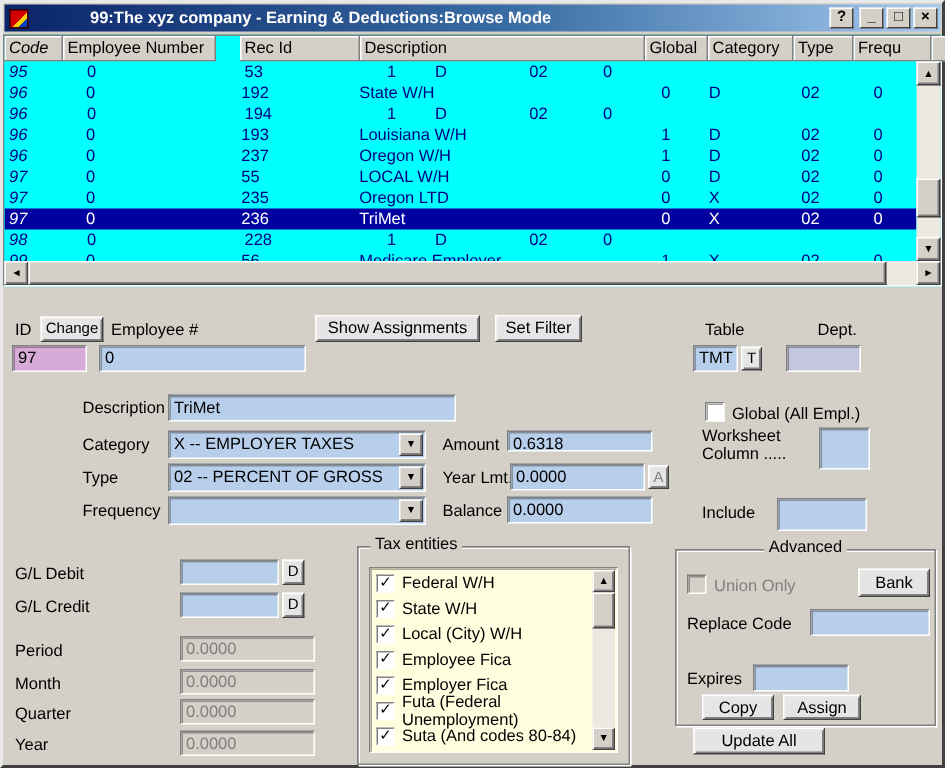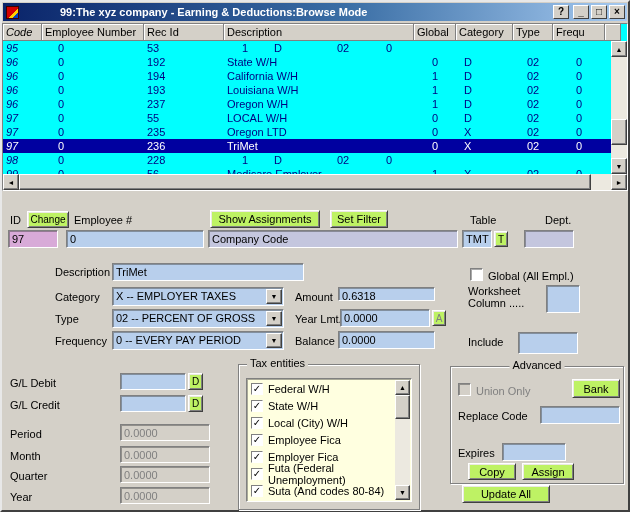--- a/index.html
+++ b/index.html
@@ -24,21 +24,21 @@
     border:1px solid;border-color:#808080 #fff #fff #808080;background:#00ffff;}
   .grid-header{position:absolute;top:0;left:0;height:17px;display:flex;}
   .hcell{height:17px;background:#d4d0c8;color:#000;padding:2px 0 0 3px;overflow:hidden;white-space:nowrap;
     border-right:1px solid #808080;border-bottom:1px solid #808080;
     box-shadow:inset 1px 1px 0 #fff;}
   .hcell.stub{width:16px;}
   .grid-body{position:absolute;top:17px;left:0;width:608px;height:133px;overflow:hidden;background:#00ffff;}
   .grow{display:flex;height:14px;align-items:center;color:#000080;}
   .grow.selected{background:#0000a0;color:#ffffff;}
   .cell{overflow:hidden;white-space:nowrap;padding-left:3px;}
-  .c0{width:39px;font-style:italic;} .c1{width:102px;} .c2{width:80px;} .c3{width:190px;}
+  .c0{width:39px;font-style:italic;} .c1{width:102px;} .c2{width:80px;margin-left:16px;} .c3{width:190px;}
   .c4{width:42px;} .c5{width:57px;} .c6{width:40px;} .c7{width:52px;}
   .cell.c1{padding-left:16px;}
   .cell.c4,.cell.c6,.cell.c7{padding-left:0;text-align:center;}
   .cell.c5{padding-left:8px;}
   
   .vscroll{position:absolute;top:17px;right:0;width:16px;height:133px;background:#ece9e0;}
   .hscroll{position:absolute;left:0;bottom:0;height:16px;width:624px;background:#ece9e0;}
   .sb-btn{position:absolute;width:16px;height:16px;background:#d4d0c8;
     border:1px solid;border-color:#fff #404040 #404040 #fff;box-shadow:inset -1px -1px 0 #808080;
     display:flex;align-items:center;justify-content:center;font-size:7px;color:#000;}
@@ -46,21 +46,21 @@
     border:1px solid;border-color:#fff #404040 #404040 #fff;box-shadow:inset -1px -1px 0 #808080;}
   
   .lbl{position:absolute;color:#000;white-space:nowrap;line-height:13px;}
   .lbl.wrap{white-space:normal;line-height:12px;}
   .lbl.disabled{color:#808080;}
   .field{position:absolute;background:#b8cfec;color:#000;padding:2px 3px 0 3px;overflow:hidden;white-space:nowrap;
     border:1px solid;border-color:#808080 #fff #fff #808080;box-shadow:inset 1px 1px 0 rgba(64,64,64,.45);}
   .field.lav{background:#c4c6de;}
   .field.pink{background:#d8aad8;}
   .field.disabled{background:#d4d0c8;color:#808080;}
-  .btn{position:absolute;background:#bef264;color:#000;display:flex;align-items:center;justify-content:center;
+  .btn{position:absolute;background:#e5e5e5;color:#000;display:flex;align-items:center;justify-content:center;
     border:1px solid;border-color:#fff #404040 #404040 #fff;
     box-shadow:inset 1px 1px 0 #ebe9e2,inset -1px -1px 0 #808080;cursor:default;white-space:nowrap;}
   .btn.small{font-size:10px;}
   .btn.disabled{color:#808080;}
   .combo{position:absolute;background:#b8cfec;color:#000;
     border:1px solid;border-color:#808080 #fff #fff #808080;box-shadow:inset 1px 1px 0 rgba(64,64,64,.45);}
   .combo-text{position:absolute;left:3px;top:2px;right:18px;overflow:hidden;white-space:nowrap;}
   .combo-arrow{position:absolute;right:1px;top:1px;bottom:1px;width:16px;background:#d4d0c8;
     border:1px solid;border-color:#fff #404040 #404040 #fff;box-shadow:inset -1px -1px 0 #808080;
     display:flex;align-items:center;justify-content:center;font-size:7px;color:#000;}
@@ -134,21 +134,20 @@
           <div class="cell c3">State W/H</div>
           <div class="cell c4">0</div>
           <div class="cell c5">D</div>
           <div class="cell c6">02</div>
           <div class="cell c7">0</div>
         </div>
         <div class="grow">
           <div class="cell c0">96</div>
           <div class="cell c1">0</div>
           <div class="cell c2">194</div>
-          <div class="cell c3">California W/H</div>
           <div class="cell c4">1</div>
           <div class="cell c5">D</div>
           <div class="cell c6">02</div>
           <div class="cell c7">0</div>
         </div>
         <div class="grow">
           <div class="cell c0">96</div>
           <div class="cell c1">0</div>
           <div class="cell c2">193</div>
           <div class="cell c3">Louisiana W/H</div>
@@ -240,21 +239,20 @@
   <span class="lbl" style="left:8px;top:212px">ID</span>
   <div class="btn small" style="left:25px;top:209px;width:42px;height:17px">Change</div>
   <span class="lbl" style="left:72px;top:212px">Employee #</span>
   <div class="btn" style="left:208px;top:208px;width:110px;height:18px">Show Assignments</div>
   <div class="btn" style="left:328px;top:208px;width:58px;height:18px">Set Filter</div>
   <span class="lbl" style="left:468px;top:212px">Table</span>
   <span class="lbl" style="left:543px;top:212px">Dept.</span>
 
   <div class="field pink" style="left:6px;top:228px;width:50px;height:18px">97</div>
   <div class="field" style="left:64px;top:228px;width:138px;height:18px">0</div>
-  <div class="field lav" style="left:206px;top:228px;width:250px;height:18px">Company Code</div>
   <div class="field" style="left:460px;top:228px;width:30px;height:18px">TMT</div>
   <div class="btn small" style="left:492px;top:229px;width:14px;height:16px">T</div>
   <div class="field lav" style="left:522px;top:228px;width:50px;height:18px"></div>
 
   <span class="lbl" style="left:53px;top:264px">Description</span>
   <div class="field" style="left:110px;top:261px;width:192px;height:18px">TriMet</div>
   <span class="cbx" style="left:468px;top:266px"></span>
   <span class="lbl" style="left:486px;top:268px">Global (All Empl.)</span>
 
   <span class="lbl" style="left:53px;top:289px">Category</span>
@@ -271,21 +269,20 @@
   <div class="combo" style="left:110px;top:307px;width:172px;height:19px">
     <span class="combo-text">02 -- PERCENT OF GROSS</span>
     <span class="combo-arrow">▼</span>
   </div>
   <span class="lbl" style="left:293px;top:311px">Year Lmt.</span>
   <div class="field" style="left:338px;top:307px;width:90px;height:18px">0.0000</div>
   <div class="btn small disabled" style="left:430px;top:308px;width:14px;height:16px">A</div>
 
   <span class="lbl" style="left:53px;top:333px">Frequency</span>
   <div class="combo" style="left:110px;top:329px;width:172px;height:19px">
-    <span class="combo-text">0 -- EVERY PAY PERIOD</span>
     <span class="combo-arrow">▼</span>
   </div>
   <span class="lbl" style="left:293px;top:333px">Balance</span>
   <div class="field" style="left:336px;top:329px;width:97px;height:18px">0.0000</div>
   <span class="lbl" style="left:466px;top:334px">Include</span>
   <div class="field" style="left:516px;top:330px;width:60px;height:22px"></div>
 
   <span class="lbl" style="left:8px;top:375px">G/L Debit</span>
   <div class="field" style="left:118px;top:371px;width:66px;height:17px"></div>
   <div class="btn small" style="left:186px;top:371px;width:15px;height:17px">D</div>

